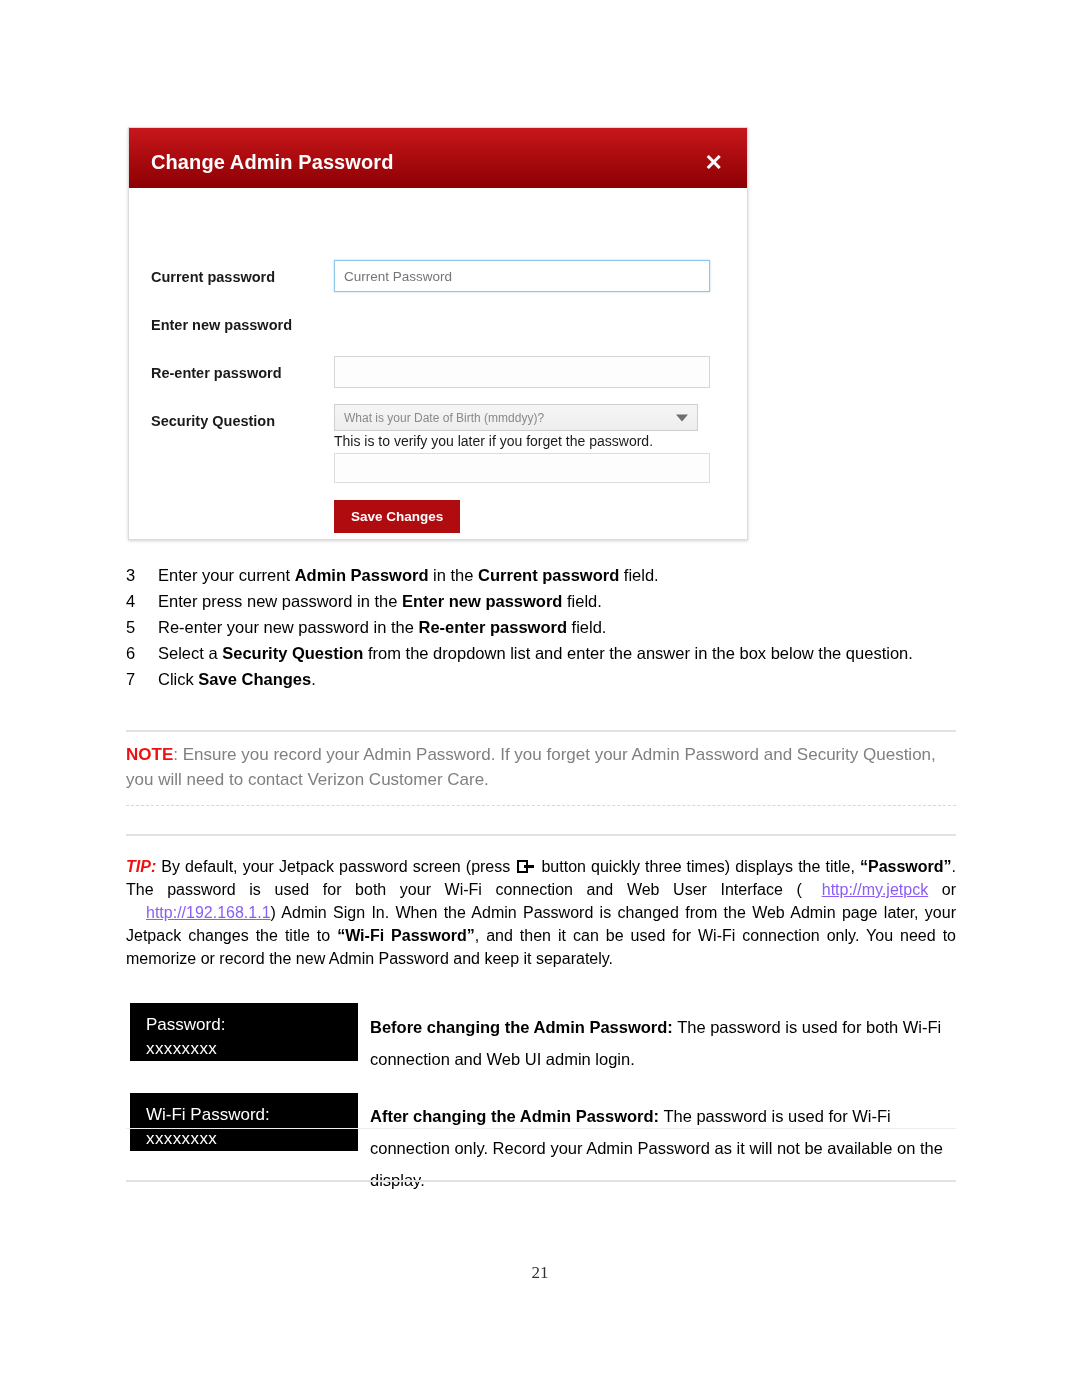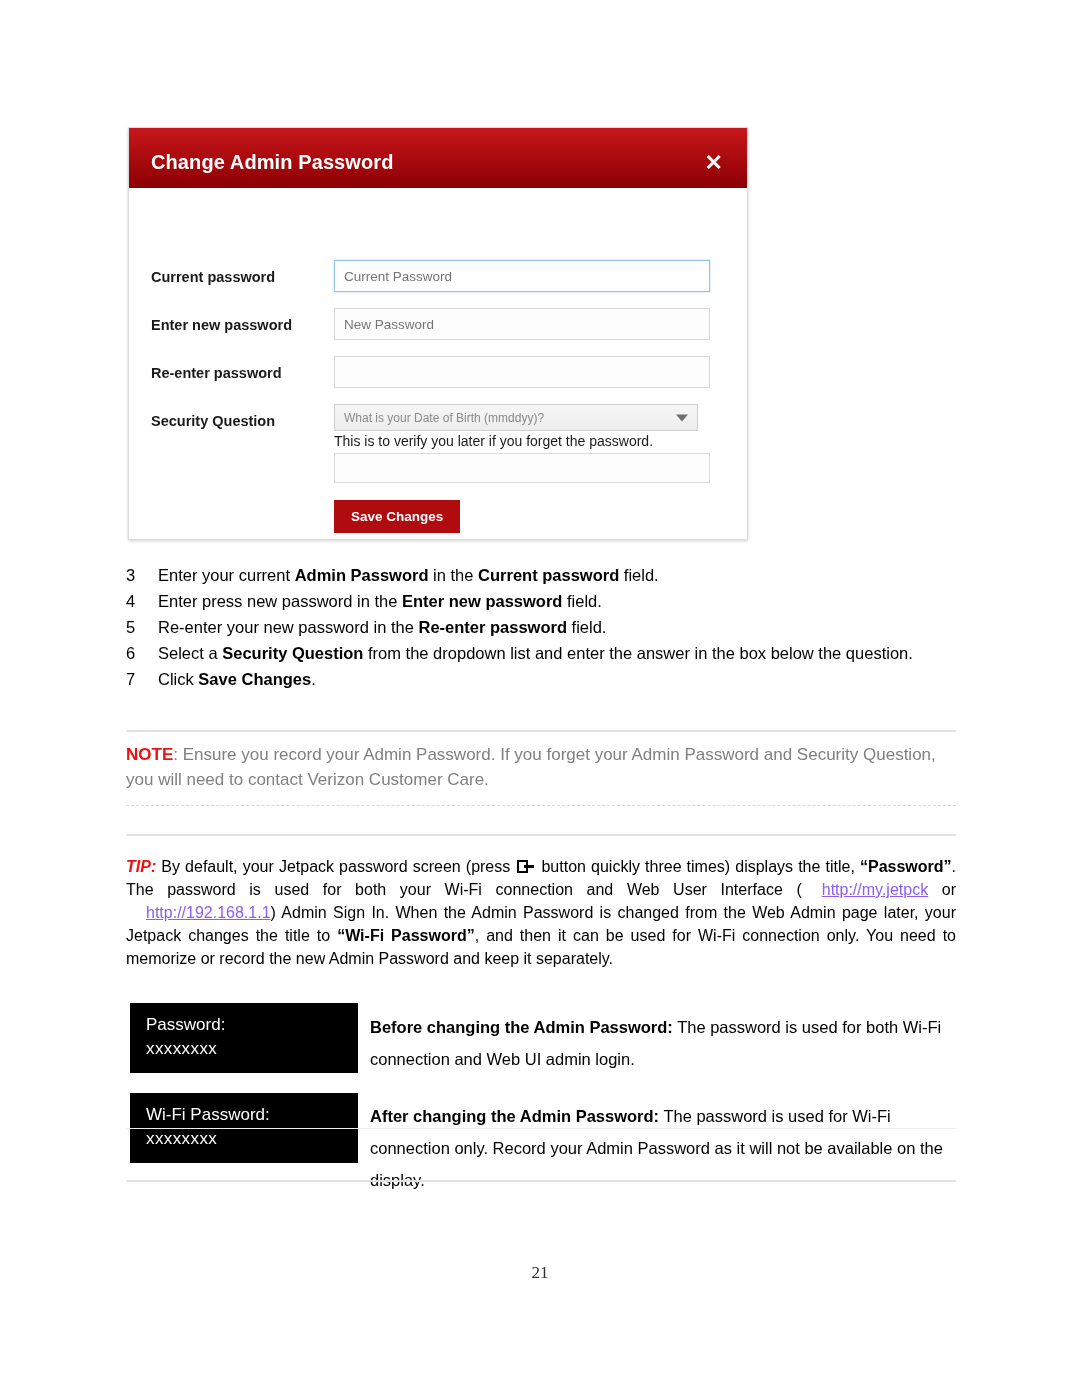--- a/index.html
+++ b/index.html
@@ -238,21 +238,21 @@
     background: #000;
   }
 
   
   .dispbox {
     position: absolute;
     background: #000000;
     color: #ffffff;
     font-size: 17px;
     line-height: 24px;
-    padding: 10px 14px 12px 16px;
+    padding: 10px 14px 0 16px;
     box-sizing: border-box;
     width: 228px;
   }
   .dispbox .lbl { display: block; }
   .dispbox .val { display: block; letter-spacing: 0.4px; }
   .dispdesc {
     position: absolute;
     left: 370px;
     width: 580px;
     font-size: 16.5px;
@@ -284,23 +284,20 @@
 
     <div class="form-row" style="top:72px;">
       <div class="form-label">Current password</div>
       <div class="field-col">
         <input class="txtfield focused" type="text" placeholder="Current Password" style="">
       </div>
     </div>
 
     <div class="form-row" style="top:120px;">
       <div class="form-label">Enter new password</div>
-      <div class="field-col">
-        <input class="txtfield" type="text" placeholder="New Password" style="">
-      </div>
     </div>
 
     <div class="form-row" style="top:168px;">
       <div class="form-label">Re-enter password</div>
       <div class="field-col">
         <input class="txtfield" type="text" placeholder="" style="">
       </div>
     </div>
 
     <div class="form-row" style="top:216px;">

